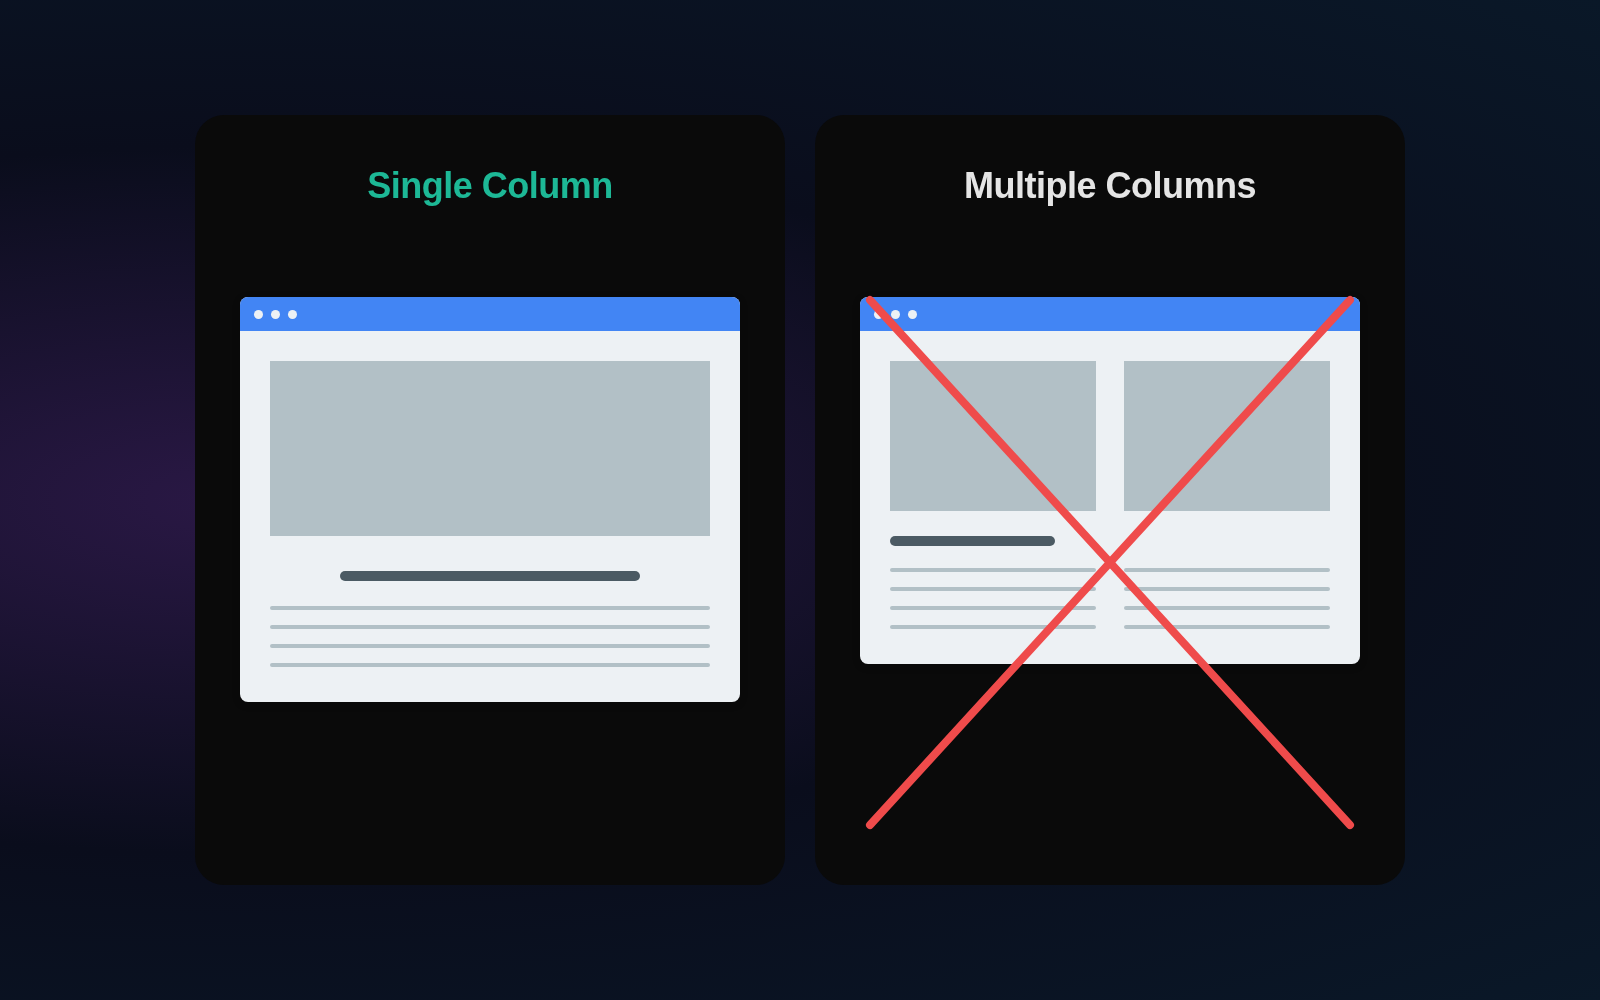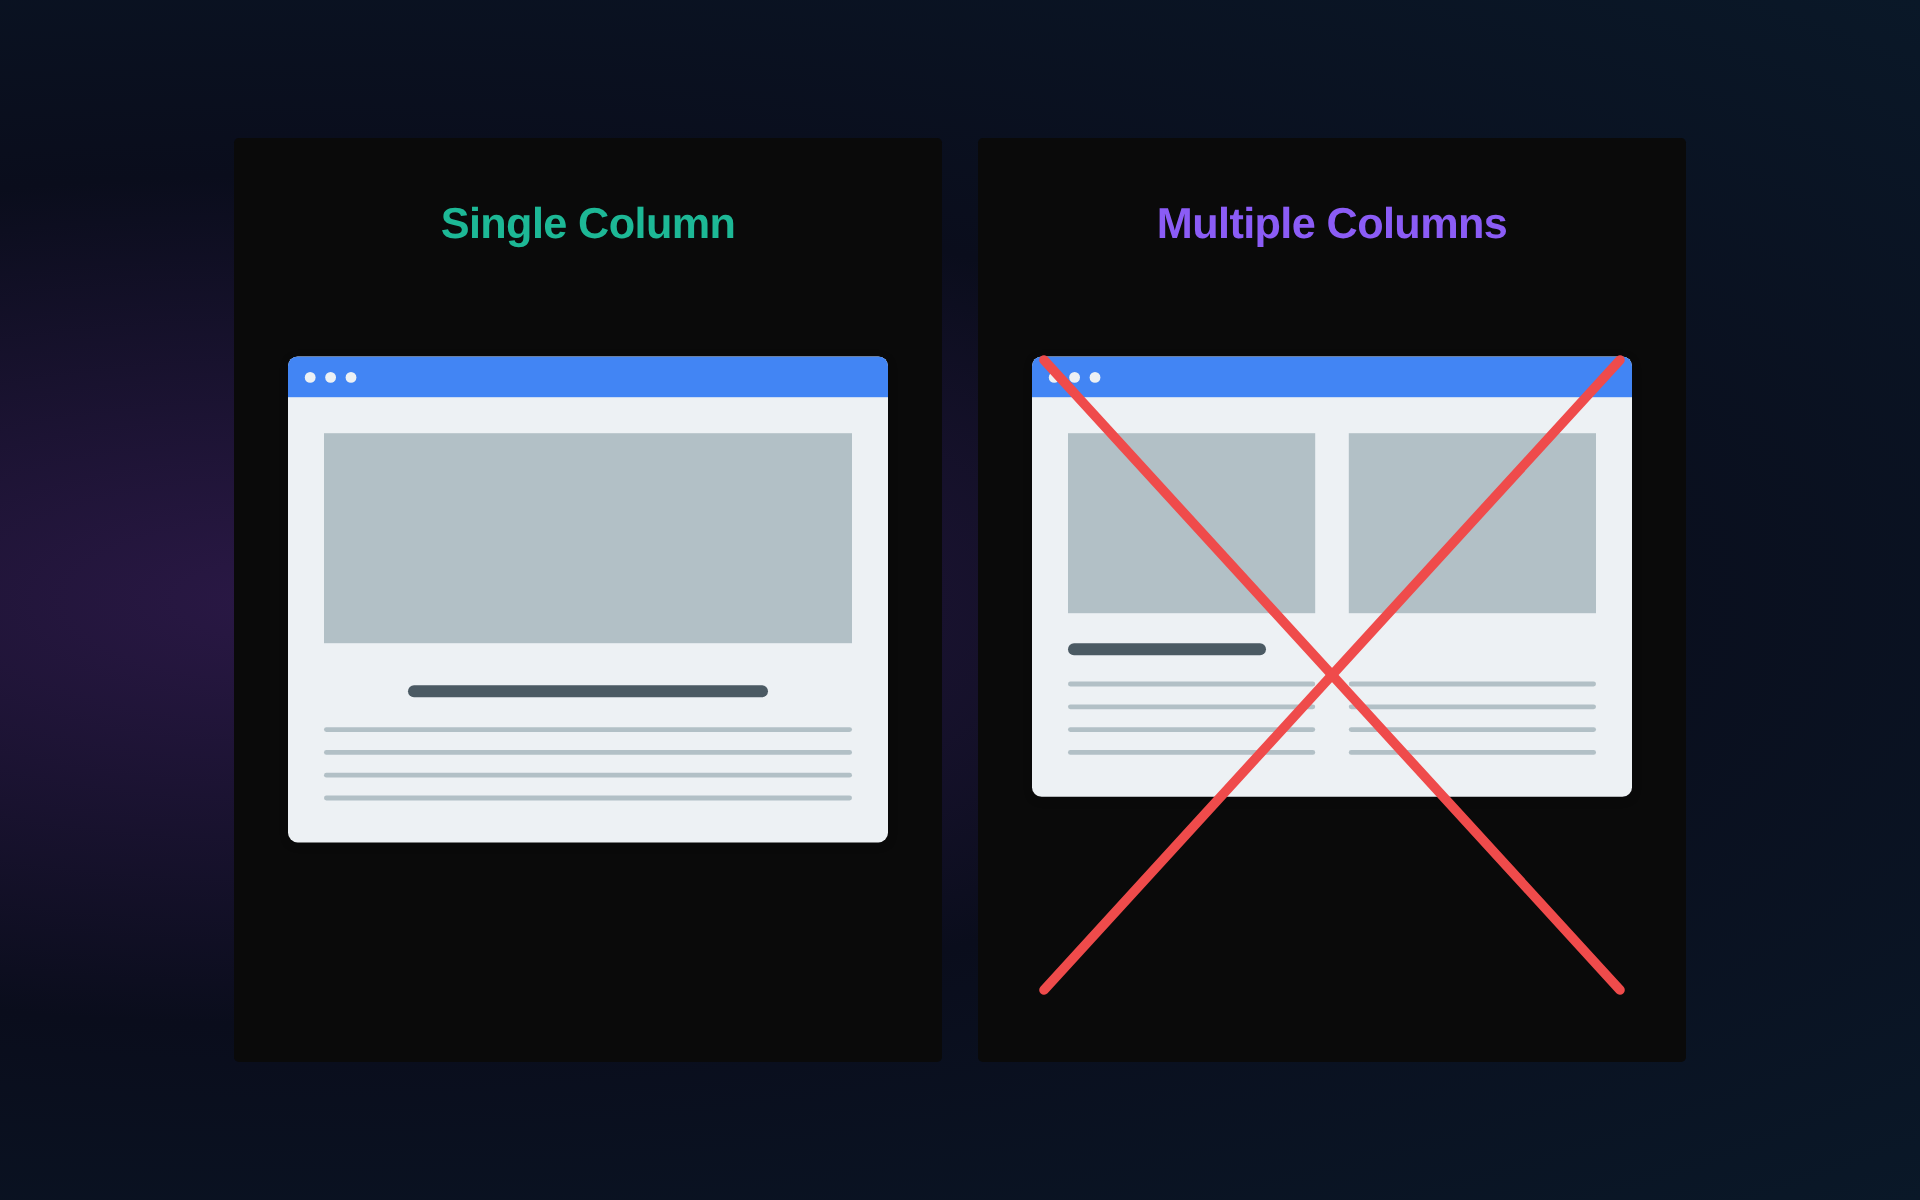--- a/index.html
+++ b/index.html
@@ -11,35 +11,35 @@
     display: flex;
     justify-content: center;
     align-items: center;
     gap: 30px;
     overflow: hidden;
   }
   .card {
     width: 590px;
     height: 770px;
     background: #0a0a0a;
-    border-radius: 4px;
+    border-radius: 29px;
     padding: 50px 45px;
     display: flex;
     flex-direction: column;
     align-items: center;
     position: relative;
   }
   .card-title {
     font-size: 36px;
     font-weight: 600;
     margin-bottom: 90px;
     letter-spacing: -0.5px;
   }
   .title-good { color: #1db896; }
-  .title-bad { color: #8b5cf6; }
+  .title-bad { color: #e5e5e5; }
   .browser {
     width: 500px;
     background: #edf1f4;
     border-radius: 8px;
     overflow: hidden;
     box-shadow: 0 2px 8px rgba(0,0,0,0.15);
   }
   .browser-bar {
     height: 34px;
     background: #4285f4;

